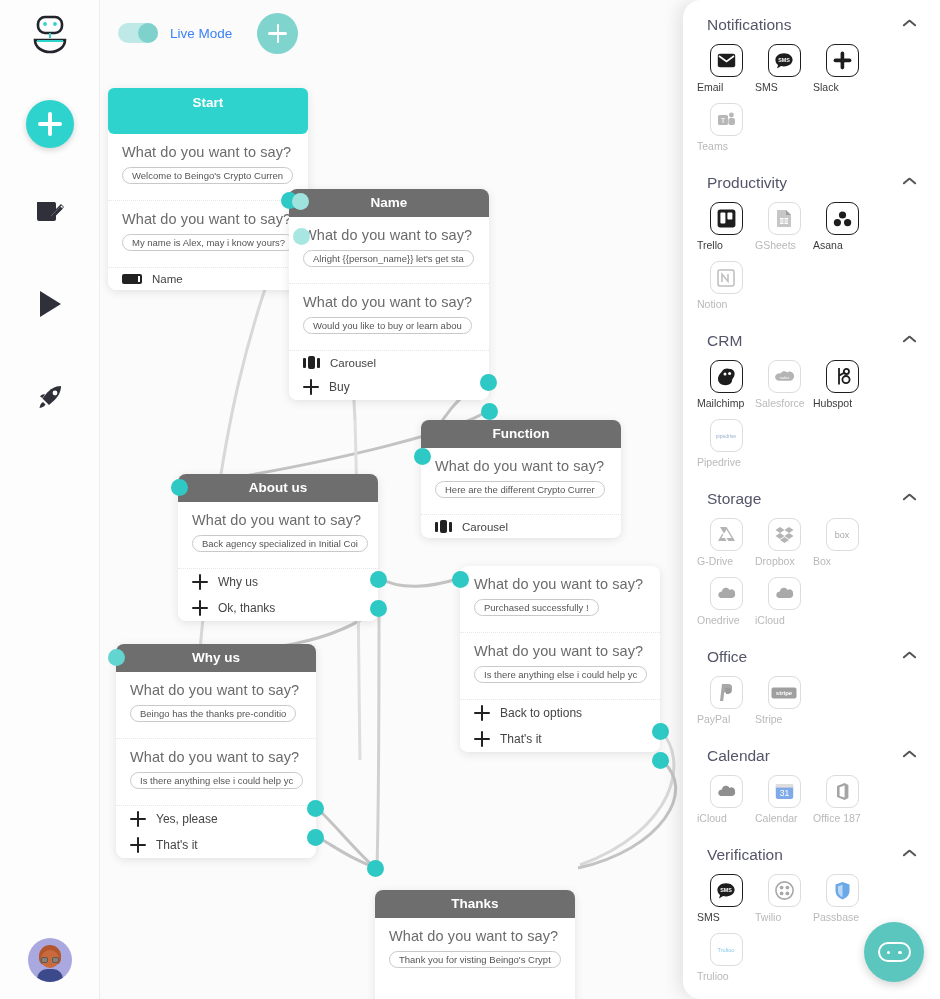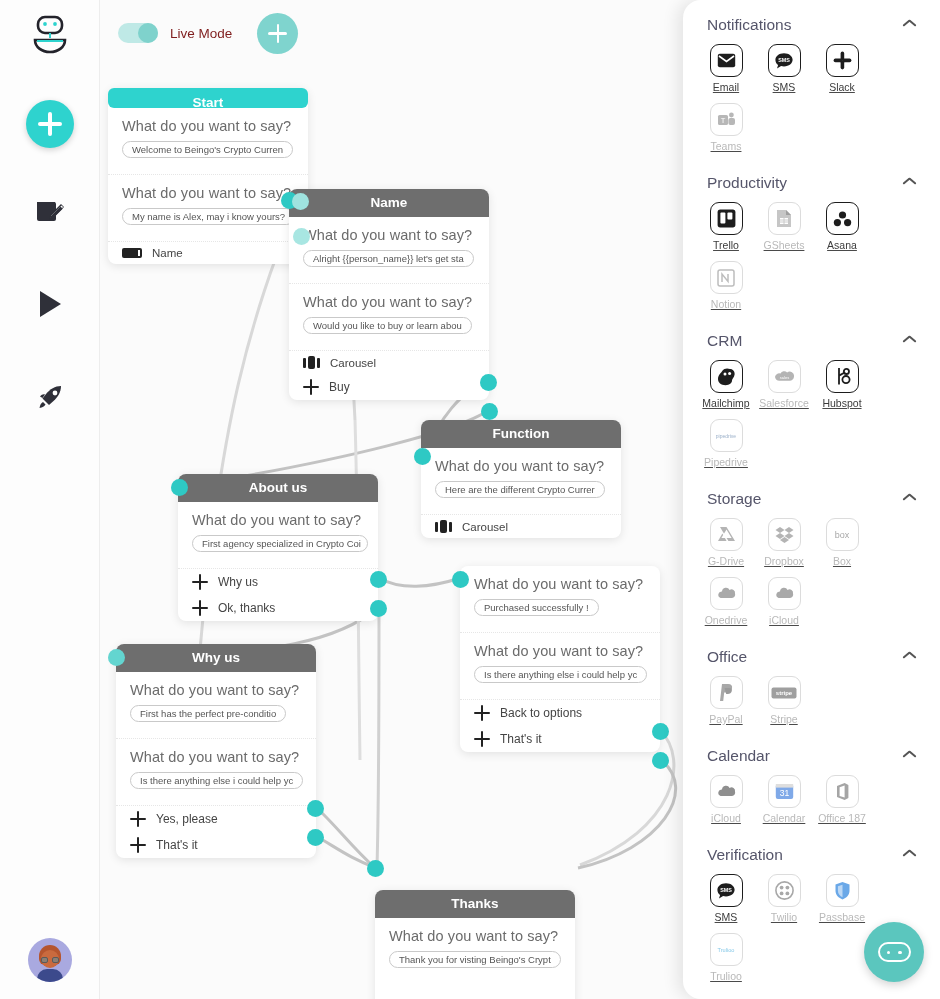--- a/index.html
+++ b/index.html
@@ -48,21 +48,21 @@
   .avatar .glass i:first-child{left:0;} .avatar .glass i:last-child{right:0;}
   .avatar .body{ position:absolute; left:9px; top:31px; width:26px;height:16px;border-radius:10px 10px 0 0; background:#3C4A8C;}
 
   
   #topbar{ position:absolute; left:100px; top:0; width:584px; height:66px; z-index:20;
            display:flex; align-items:center; padding-left:18px; }
   .toggle{
     width:40px;height:20px;border-radius:10px;background:#BFE9E6; position:relative; cursor:pointer;
   }
   .toggle .knob{ position:absolute; right:0; top:0; width:20px;height:20px;border-radius:50%; background:#7FD2CC; }
-  .toggle-label{ margin-left:12px; font-size:13.5px; color:#7f1d1d; }
+  .toggle-label{ margin-left:12px; font-size:13.5px; color:#3b82f6; }
   .top-plus{
     margin-left:25px; width:41px;height:41px;border-radius:50%;
     background:#7FD4CE; position:relative; cursor:pointer;
   }
   .top-plus:before,.top-plus:after{ content:""; position:absolute; background:#fff; border-radius:2px; }
   .top-plus:before{ left:11px; top:19.5px; width:19px;height:2.5px; }
   .top-plus:after{ left:19.3px; top:11px; width:2.5px;height:19px; }
 
   
   #canvas{ position:absolute; left:100px; top:0; width:584px; height:999px; overflow:hidden; z-index:10; }
@@ -71,21 +71,21 @@
   .node{
     position:absolute; width:200px; background:#fff; border-radius:8px;
     box-shadow:0 2px 10px rgba(0,0,0,.10);
     z-index:5;
   }
   .node .hdr{
     height:28px; line-height:28px; text-align:center; color:#fff;
     font-size:13.5px; font-weight:bold; border-radius:8px 8px 0 0;
     background:#6E6E6E;
   }
-  .node.start .hdr{ background:#2ED3CE; border-radius:6px; height:20px; line-height:30px; }
+  .node.start .hdr{ background:#2ED3CE; border-radius:6px; height:46px; line-height:30px; }
   .node .sec{ padding:10px 14px 12px 14px; border-bottom:1px dotted #e6e6e6; }
   .node .sec:last-child{ border-bottom:none; }
   .q{ font-size:14.5px; color:#6b6b6b; margin-bottom:7px; letter-spacing:.1px; }
   .pill{
     display:inline-block; max-width:176px; white-space:nowrap; overflow:hidden;
     border:1px solid #c9c9c9; border-radius:11px; padding:2px 9px;
     font-size:9.5px; color:#555; background:#fff;
   }
   .row{ display:flex; align-items:center; padding:5px 14px; font-size:11.5px; color:#444; }
   .row .txt{ margin-left:10px; }
@@ -118,21 +118,21 @@
     display:flex; align-items:center; justify-content:space-between;
     padding:16px 10px 6px 10px;
   }
   .sec-title{ font-size:15.5px; color:#55556a; }
   .chev{ width:13px;height:13px; position:relative; cursor:pointer; }
   .chev:before,.chev:after{ content:""; position:absolute; top:6px; width:9px;height:1.6px; background:#555; border-radius:1px;}
   .chev:before{ left:0; transform:rotate(-40deg); transform-origin:left center;}
   .chev:after{ right:0; transform:rotate(40deg); transform-origin:right center;}
 
   .grid{ display:flex; flex-wrap:wrap; }
-  .item{ width:58px; margin:4px 0 6px 0; text-align:center; cursor:pointer;text-decoration:underline; }
+  .item{ width:58px; margin:4px 0 6px 0; text-align:left; cursor:pointer; }
   .tile{
     width:33px;height:33px;border-radius:9px; border:1.4px solid #1d1d1d;
     margin:0 auto 4px auto; display:flex; align-items:center; justify-content:center;
     background:#fff;
   }
   .item.off .tile{ border-color:#dcdcdc; }
   .item .lbl{ font-size:10.5px; color:#3b3b3b; }
   .item.off .lbl{ color:#b9b9b9; }
   .tile svg{ display:block; }
 
@@ -267,21 +267,21 @@
     <div class="row plusrow">
       <span class="icon-plus"></span>
       <span class="txt">Buy</span>
     </div>
   </div>
 
   <div class="node" style="left:78px; top:474px;">
     <div class="hdr">About us</div>
     <div class="sec">
       <div class="q">What do you want to say?</div>
-      <span class="pill">First agency specialized in Crypto Coi</span>
+      <span class="pill">Back agency specialized in Initial Coi</span>
     </div>
     <div class="row plusrow">
       <span class="icon-plus"></span>
       <span class="txt">Why us</span>
     </div>
     <div class="row plusrow">
       <span class="icon-plus"></span>
       <span class="txt">Ok, thanks</span>
     </div>
   </div>
@@ -318,21 +318,21 @@
     <div class="row plusrow">
       <span class="icon-plus"></span>
       <span class="txt">That's it</span>
     </div>
   </div>
 
   <div class="node" style="left:16px; top:644px;">
     <div class="hdr">Why us</div>
     <div class="sec">
       <div class="q">What do you want to say?</div>
-      <span class="pill">First has the perfect pre-conditio</span>
+      <span class="pill">Beingo has the thanks pre-conditio</span>
     </div>
     <div class="sec">
       <div class="q">What do you want to say?</div>
       <span class="pill">Is there anything else i could help yc</span>
     </div>
     <div class="row plusrow">
       <span class="icon-plus"></span>
       <span class="txt">Yes, please</span>
     </div>
     <div class="row plusrow">

